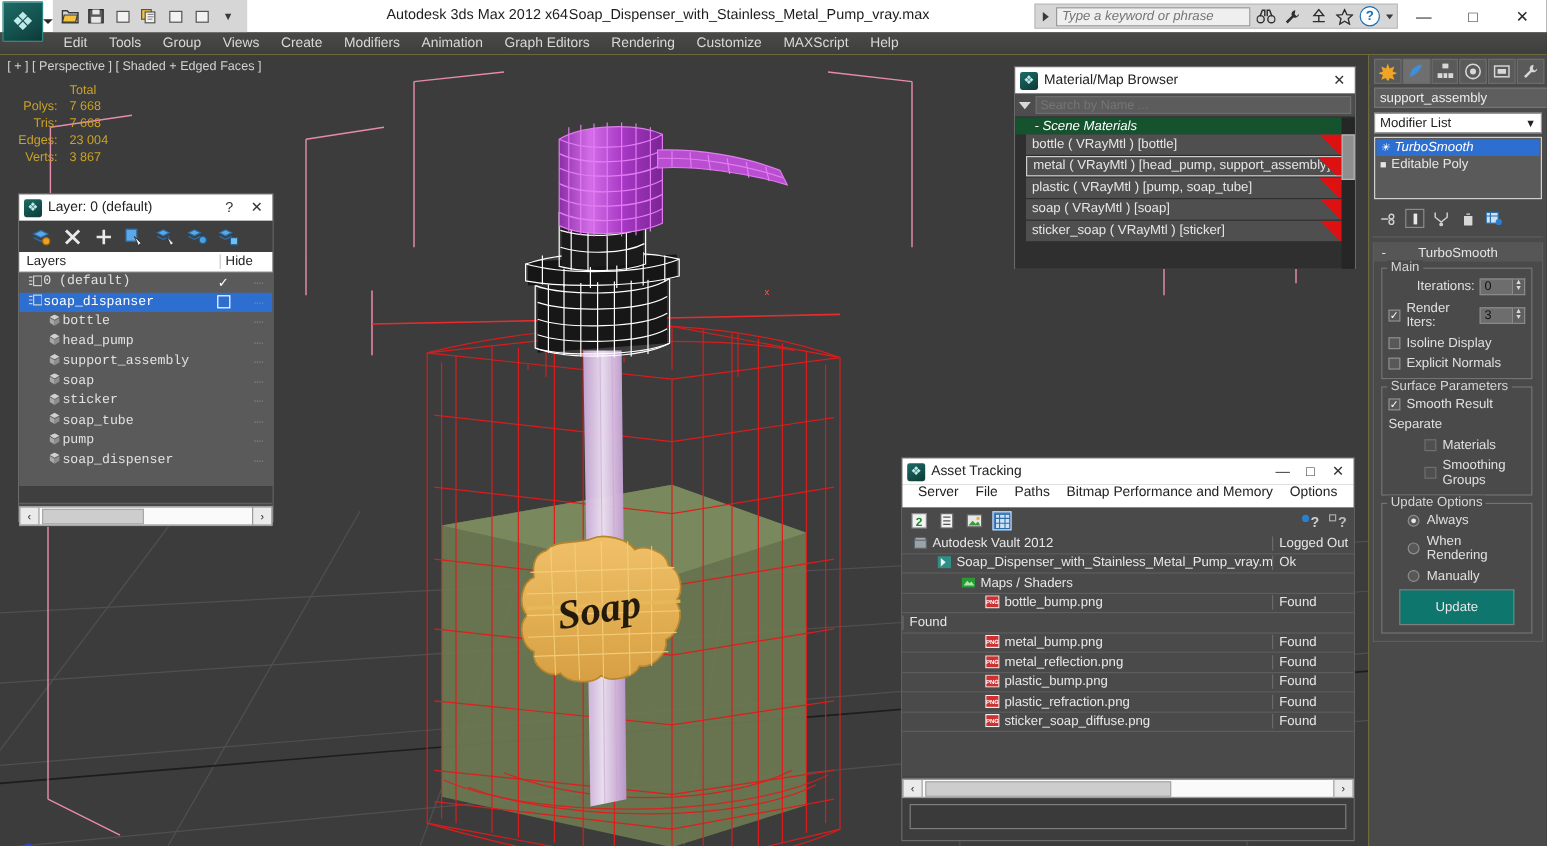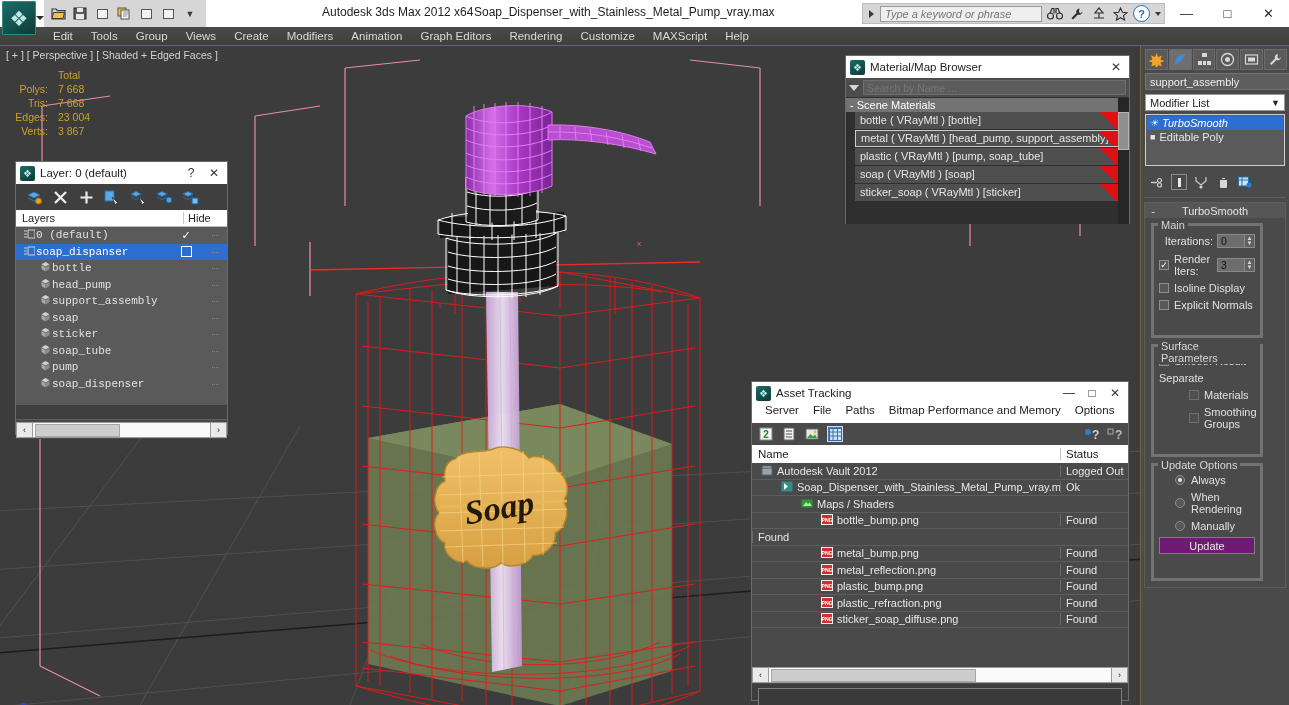--- a/index.html
+++ b/index.html
@@ -154,22 +154,22 @@
   .mb-search {
     height:20px; background:#4d4d4d; display:flex; align-items:center; padding:0 3px; gap:4px;
     border-bottom:1px solid #2f2f2f;
   }
   .mb-caret { width:0;height:0;border-left:5px solid transparent;border-right:5px solid transparent;
               border-top:6px solid #d8d8d8; }
   .mb-input { flex:1; height:15px; background:#5c5c5c; border:1px solid #6e6e6e;
               color:#c8c8c8; font-size:10.5px; padding:0 3px;
               font-family:"Liberation Sans",sans-serif; }
   .mb-body { position:relative; height:126px; background:#2f2f2f; }
-  .mb-group { height:14px; background:#737373; color:#fff; font-size:11px;
-              padding-left:4px; line-height:14px; }
+  .mb-group { height:14px; background:#14532d; color:#fff; font-size:11px;
+              padding-left:16px; line-height:14px;font-style:italic; }
   .mb-item { height:17px; margin:0 3px 1px 9px; background:#4f4f4f; position:relative;
              font-size:11px; color:#e6e6e6; line-height:17px; padding-left:5px;
              overflow:hidden; white-space:nowrap; }
   .mb-item.sel { border:1px solid #cccccc; background:#4f4f4f; line-height:15px; }
   .mb-swatch { position:absolute; right:0; top:0; width:34px; height:17px;
                background:linear-gradient(225deg,#dd1111 0 52%, transparent 52%); }
   .mb-scroll { position:absolute; right:0; top:0; width:11px; height:126px; background:#262626; }
   .mb-sthumb { position:absolute; right:0; top:14px; width:11px; height:38px; background:#8f8f8f;
                border:1px solid #b5b5b5; }
 
@@ -225,21 +225,21 @@
                  gap:6px; padding:0 8px; }
   .cp-stbtn { width:16px;height:16px; display:flex;align-items:center;justify-content:center; }
   .cp-stbtn.framed { border:1px solid #8b8b8b; }
   .cp-div { height:1px; background:#5d5d5d; margin:4px 3px; }
 
   .rollout { margin:4px 3px 0 3px; border:1px solid #5d5d5d; background:#4a4a4a; }
   .rollout-hdr { height:15px; background:#565656; display:flex; align-items:center;
                  font-size:11px; color:#e4e4e4; }
   .rollout-hdr .mm { width:16px; text-align:center; }
   .rollout-hdr .tt { flex:1; text-align:center; padding-right:16px; }
-  .group { margin:5px 22px 6px 6px; border:3px solid #737373; padding:8px 5px 24px 5px;
+  .group { margin:5px 8px 6px 6px; border:1px solid #737373; padding:8px 5px 6px 5px;
            position:relative; }
   .group > .gtitle { position:absolute; top:-7px; left:4px; background:#4a4a4a;
                      padding:0 3px; font-size:11px; color:#d6d6d6; }
   .frow { display:flex; align-items:center; margin-bottom:5px; font-size:11px; color:#e0e0e0; }
   .frow .lab { margin-left:auto; margin-right:4px; }
   .spin { display:flex; align-items:center; }
   .spin input { width:28px; height:14px; background:#6d6d6d; border:1px solid #8a8a8a;
                 color:#111; font-size:10.5px; text-align:left; padding:0 3px;
                 font-family:"Liberation Sans",sans-serif; }
   .spin .arrows { width:10px; height:14px; background:#606060; border:1px solid #8a8a8a;
@@ -248,22 +248,22 @@
                   line-height:5px; color:#ddd; }
   .chk { width:10px;height:10px; border:1px solid #8e8e8e; background:#585858;
          display:inline-flex;align-items:center;justify-content:center;
          font-size:9px; color:#e8e8e8; margin-right:5px; flex:0 0 auto; }
   .chk.on { color:#ffffff; }
   .chk.dim { background:#4f4f4f; border-color:#6e6e6e; }
   .rad { width:10px;height:10px;border:1px solid #8e8e8e;border-radius:50%;
          background:#585858; margin-right:6px; display:inline-flex;
          align-items:center; justify-content:center; flex:0 0 auto; }
   .rad.on::after { content:""; width:4px;height:4px;border-radius:50%;background:#e9e9e9; }
-  .btn-update { margin:2px auto 0 auto; display:block; width:96px; height:17px;
-                background:#701a75; border:1px solid #7d7d7d; color:#e8e8e8;
+  .btn-update { margin:2px auto 0 auto; display:block; width:96px; height:30px;
+                background:#0f766e; border:1px solid #7d7d7d; color:#e8e8e8;
                 font-size:11px; font-family:"Liberation Sans",sans-serif; }
   .indent { margin-left:30px; }
 
   
   svg.model { position:absolute; left:0; top:0; }
 </style>
 </head>
 <body>
 
 <div id="app">
@@ -831,24 +831,20 @@
           </svg>
       </div>
       <div class="at-tbtn">
         <svg width="15" height="15" viewBox="0 0 15 15">
             <text x="8" y="12" font-size="12" font-weight="bold" fill="#bdbdbd" font-family="Liberation Sans, sans-serif">?</text>
             <rect x="1" y="2" width="5" height="5" fill="none" stroke="#aaa"></rect>
           </svg>
       </div>
     </div>
 
-    <div class="at-hdr">
-      <div class="h1">Name</div>
-      <div class="h2">Status</div>
-    </div>
 
     <div class="at-rows" id="at-rows">
         <div class="at-row">
           <div class="n">
             <span style="display: inline-block; flex: 0 0 auto; width: 0px;"></span>
             <span class="at-ico"><svg width="12" height="11" viewBox="0 0 12 11">
                 <path d="M1 3h10v7H1z" fill="#9aa3a8" stroke="#5e6468"></path>
                 <path d="M2 1h8l1 2H1z" fill="#b9c1c6" stroke="#5e6468"></path>
               </svg></span>
             <span class="txt">Autodesk Vault 2012</span>

